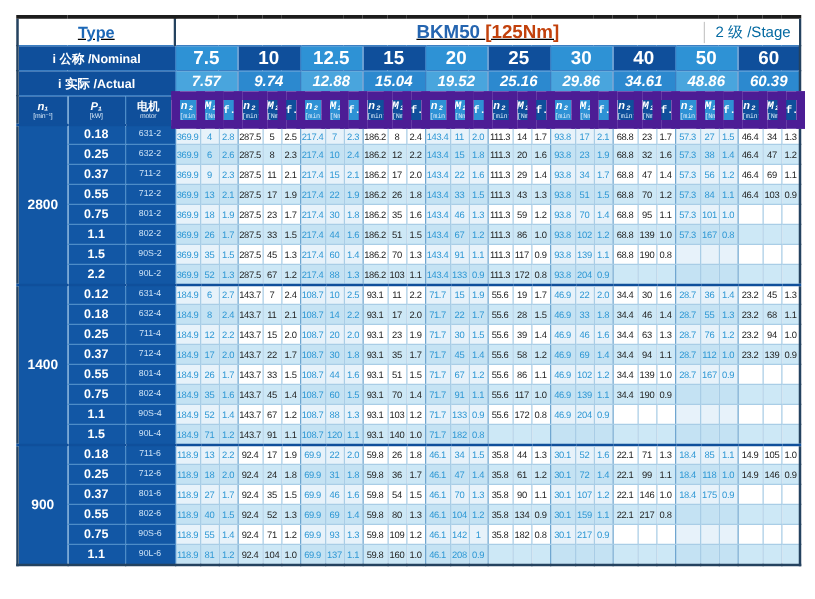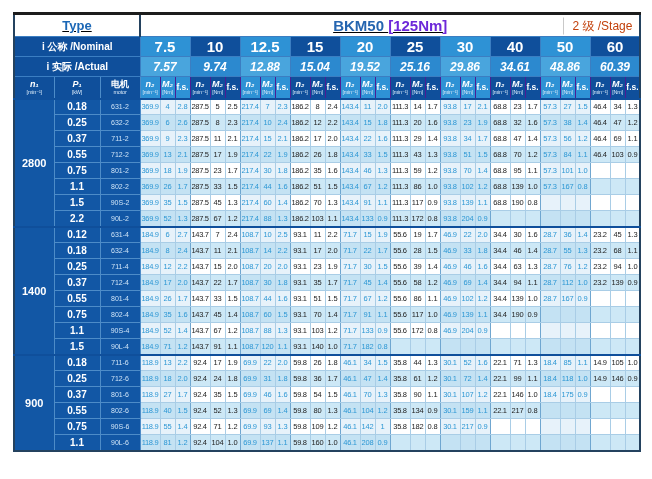--- a/index.html
+++ b/index.html
@@ -7,33 +7,33 @@
         font-family:"Liberation Sans","DejaVu Sans",sans-serif;}
   table.spec{position:absolute;left:13px;top:12px;width:626px;border-collapse:collapse;table-layout:fixed;
              border:2px solid #24425f;border-top:3px solid #1c1c1c;background:#fff;}
   table.spec th,table.spec td{padding:0;margin:0;overflow:hidden;white-space:nowrap;text-align:center;vertical-align:middle;}
 
   
   tr.r-type{height:23px;text-decoration:underline;}
   .type-cell{background:#ffffff;border-right:2px solid #24425f;color:#1b67b6;font-size:13px;font-weight:bold;}
   .title-cell{position:relative;background:#ffffff;text-align:center;}
   .model{font-size:15px;font-weight:bold;color:#2565b0;}
-  .torque{color:#6d28d9;text-align:center;}
-  .stage{position:absolute;right:7px;top:50%;transform:translateY(-50%);font-size:12px;color:#c2410c;font-weight:normal;
+  .torque{color:#c2410c;text-align:center;}
+  .stage{position:absolute;right:7px;top:50%;transform:translateY(-50%);font-size:12px;color:#0369a1;font-weight:normal;
          padding-left:8px;border-left:1px solid #c9c9c9;margin-left:11px;}
 
   
   tr.r-nom{height:20px;} tr.r-act{height:20px;} tr.r-sub{height:22px;}
   th.lbl{background:#0f4f9b;color:#ffffff;font-size:10px;font-weight:bold;border:1px solid #3b7ec2;}
   th.nom{color:#fff;font-size:15px;font-weight:bold;border:1px solid #3b7ec2;}
   th.ga{background:#2e92d5;} th.gb{background:#0f4f9b;}
   th.act{color:#fff;font-size:12px;font-weight:bold;font-style:italic;border:1px solid #3b7ec2;}
   th.aa{background:#49a5dd;} th.ab{background:#2c89cf;}
   th.sa{background:#2e92d5;} th.sb{background:#0f4f9b;}
-  th.sub{color:#fff;border:1px solid #4c1d95;}
+  th.sub{color:#fff;border:7px solid #4c1d95;font-family:Liberation Mono, monospace;}
   .sub-main{font-size:9px;font-weight:bold;font-style:italic;line-height:10px;}
   .sub-unit{font-size:5.5px;letter-spacing:-0.2px;line-height:6px;color:#d7e8f8;font-weight:normal;}
   .fs-head{font-size:8.5px;font-weight:bold;}
 
   
   th.colh{background:#0f4f9b;color:#fff;border:1px solid #4d8cc8;}
   th.n1v{background:#1257a5;color:#fff;font-size:11px;font-weight:bold;border:1px solid #4d8cc8;}
   th.p1{background:#1257a5;color:#fff;font-size:10px;font-weight:bold;border:1px solid #4d8cc8;}
   th.motor{background:#1257a5;color:#cfe4f7;font-size:7px;font-weight:normal;border:1px solid #4d8cc8;}
 

